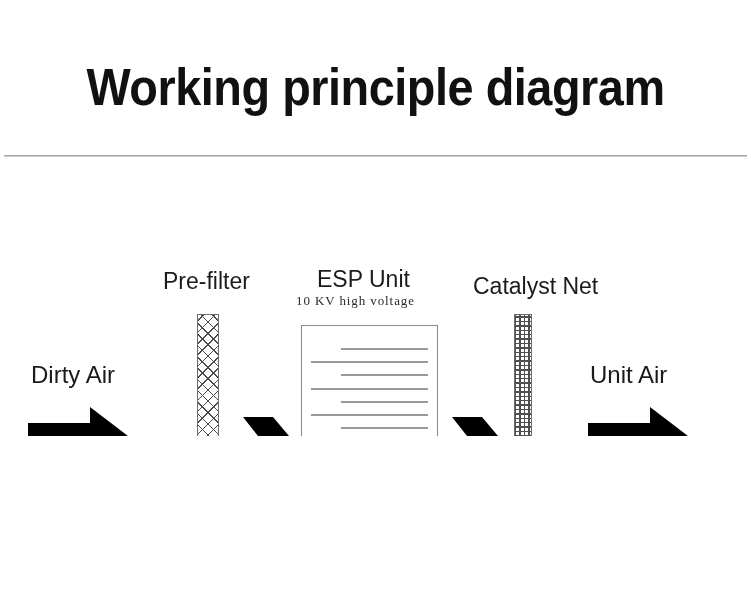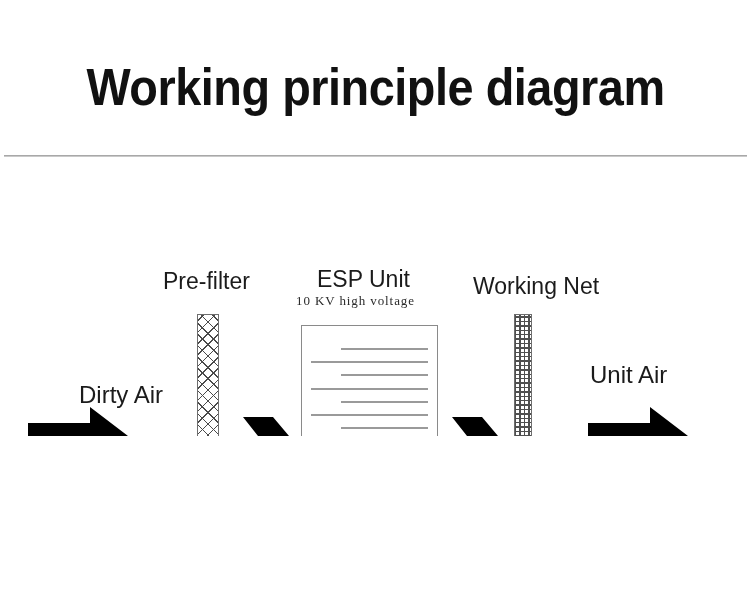--- a/index.html
+++ b/index.html
@@ -73,21 +73,21 @@
 
   
   .flow-lbl {
     position: absolute;
     font-family: "Liberation Sans", sans-serif;
     font-size: 24px;
     line-height: 29px;
     color: #1b1b1b;
     white-space: nowrap;
   }
-  .flow-dirty { left: 31px;  top: 380px; margin-left: 48px; }
+  .flow-dirty { left: 31px;  top: 360px; }
   .flow-clean { left: 590px; top: 360px; }
 
   
   .prefilter {
     position: absolute;
     left: 197px;
     top: 314px;
     width: 22px;
     height: 260px;
     border: 1px solid #6e6e6e;
@@ -166,21 +166,21 @@
 
   <div class="title">Working principle diagram</div>
   <div class="title-rule"></div>
 
   <div class="lbl lbl-prefilter">Pre-filter</div>
 
   <div class="lbl lbl-esp">ESP Unit</div>
 
   <div class="sub-esp">10 KV high voltage</div>
 
-  <div class="lbl lbl-catalyst">Working Net</div>
+  <div class="lbl lbl-catalyst">Catalyst Net</div>
 
   <div class="flow-lbl flow-dirty">Dirty Air</div>
 
   <div class="flow-lbl flow-clean">Unit Air</div>
 
   <div class="big-arrow arrow-dirty">
     <svg width="100" height="58" viewBox="0 0 100 58">
       <polygon points="0,16 62,16 62,0 100,29 62,58 62,42 0,42" fill="#000000"></polygon>
     </svg>
   </div>

